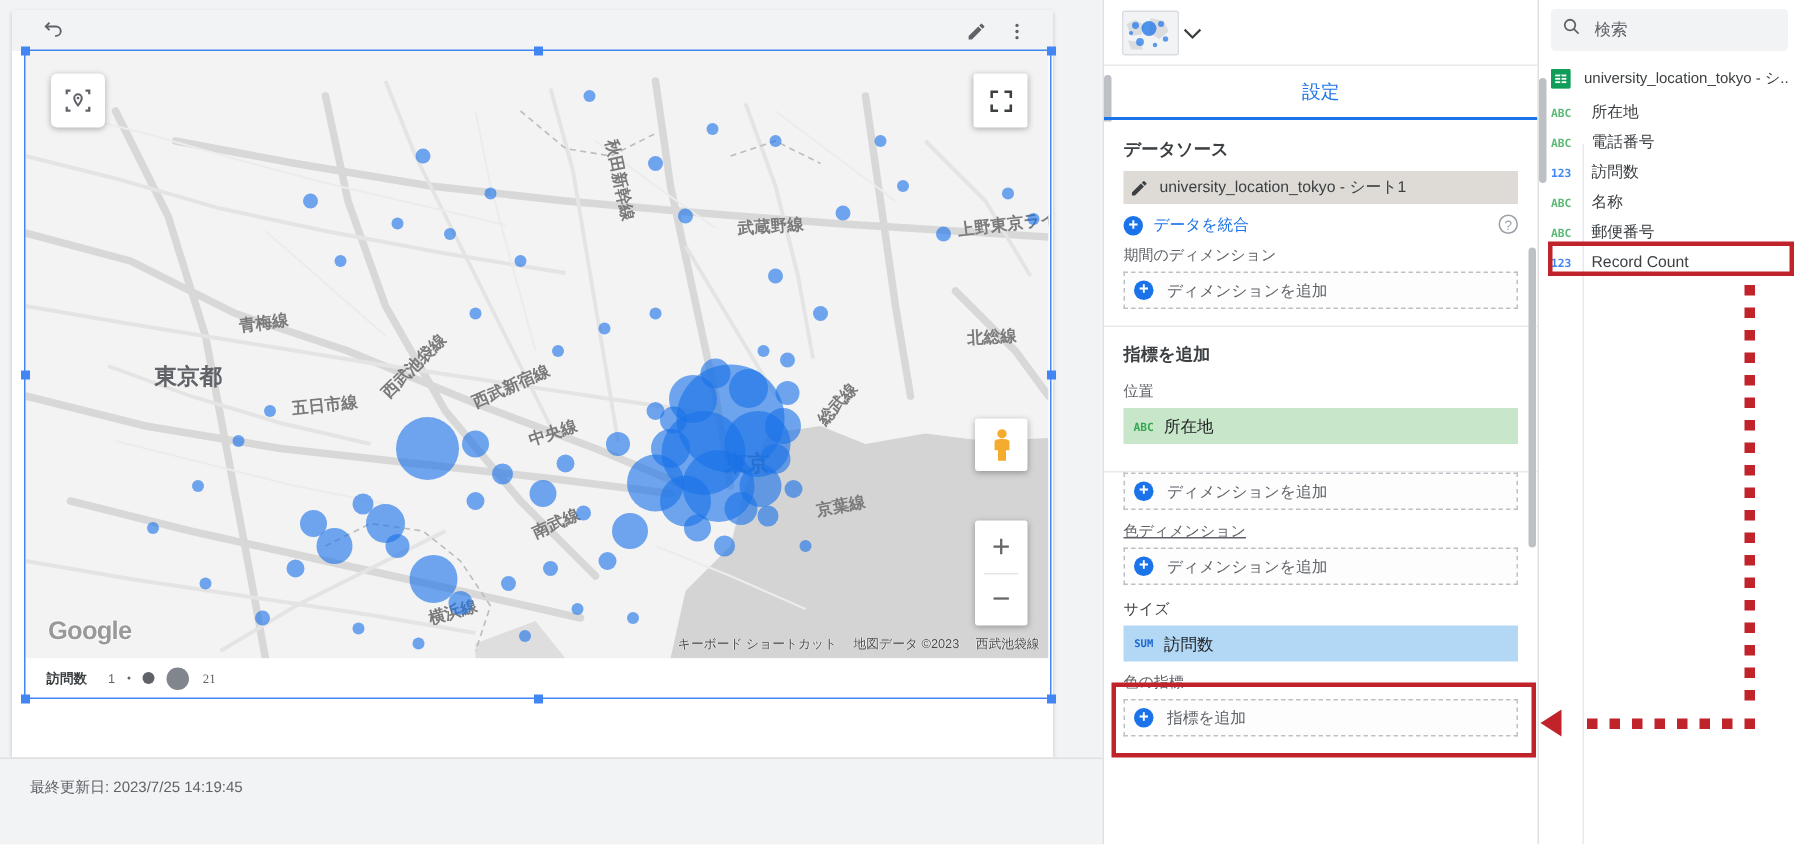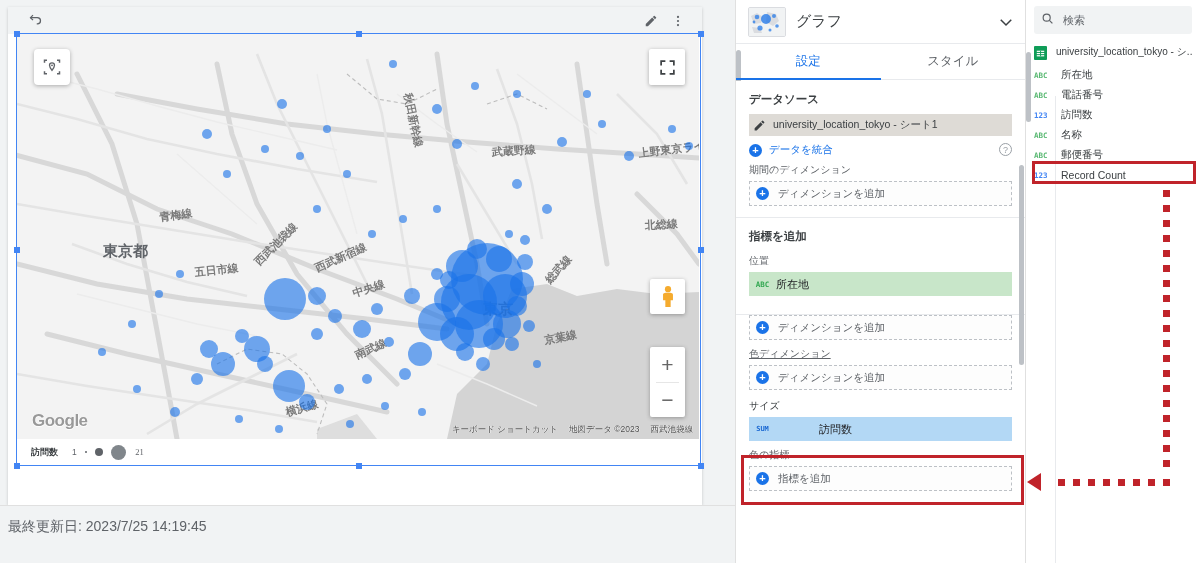--- a/index.html
+++ b/index.html
@@ -140,22 +140,22 @@
     display: flex; gap: 11px;
     text-shadow: 0.5px 0 #f2f2f2, -0.5px 0 #f2f2f2;
   }
   #status-bar {
     position: absolute; left: 0; bottom: 0;
     width: 735px; height: 58px;
     background: #f1f3f4;
     border-top: 1px solid #e0e0e0;
   }
   #last-updated {
-    position: absolute; left: 8px; top: 12px;
-    font-size: 14px; color: #5f6368;
+    position: absolute; left: 20px; top: 12px;
+    font-size: 10px; color: #5f6368;
   }
 
   
   #props-panel {
     position: relative;
     width: 290px; height: 563px;
     background: #ffffff;
     border-left: 1px solid #e0e0e0;
     flex: none;
   }
@@ -247,21 +247,21 @@
     display: flex; align-items: center;
     font-size: 11px; color: #202124; cursor: pointer;
   }
   .chip .tcode {
     width: 27px; flex: none; text-align: center;
     font-size: 7.5px; font-weight: bold;
     font-family: "DejaVu Sans Mono", monospace;
   }
   .chip-green { background: #c8e6c9; }
   .chip-green .tcode { color: #34a853; }
-  .chip-blue { background: #b3d8f5; gap: 43px; }
+  .chip-blue { background: #b3d8f5; }
   .chip-blue .tcode { color: #1967d2; font-size: 7px; }
   #props-scrollbar {
     position: absolute; right: 1px; top: 84px;
     width: 5px; height: 200px; background: #bdc1c6; border-radius: 3px;
   }
   #props-left-scroll {
     position: absolute; left: 0px; top: 50px;
     width: 5px; height: 80px; background: #bdc1c6; border-radius: 3px;
   }
 
@@ -604,31 +604,29 @@
           <path d="M3 19 L11 20 L13 25 L5 25 Z" fill="#dadce0"></path>
           <circle cx="17" cy="11" r="5" fill="#1a73e8" fill-opacity="0.75"></circle>
           <circle cx="8" cy="9" r="2.3" fill="#1a73e8" fill-opacity="0.7"></circle>
           <circle cx="25" cy="8" r="2" fill="#1a73e8" fill-opacity="0.7"></circle>
           <circle cx="11" cy="20" r="2.6" fill="#1a73e8" fill-opacity="0.7"></circle>
           <circle cx="28" cy="18" r="1.8" fill="#1a73e8" fill-opacity="0.7"></circle>
           <circle cx="21" cy="22" r="1.5" fill="#1a73e8" fill-opacity="0.7"></circle>
           <circle cx="5" cy="14" r="1.4" fill="#1a73e8" fill-opacity="0.7"></circle>
         </svg>
       </div>
-      <div id="props-title">グラフ</div>
       <div id="chev-down">
         <svg width="18" height="18" viewBox="0 0 24 24" fill="none" stroke="#3c4043" stroke-width="2">
           <polyline points="5,9 12,16 19,9"></polyline>
         </svg>
       </div>
     </div>
 
     <div id="props-tabs">
       <div class="ptab active">設定</div>
-      <div class="ptab">スタイル</div>
     </div>
 
     <div id="props-body">
       <div id="props-scrollbar"></div>
 
       <div class="sec-title">データソース</div>
 
       <div class="ds-row">
         <span class="pencil">
           <svg width="13" height="13" viewBox="0 0 24 24" fill="#3c4043">

